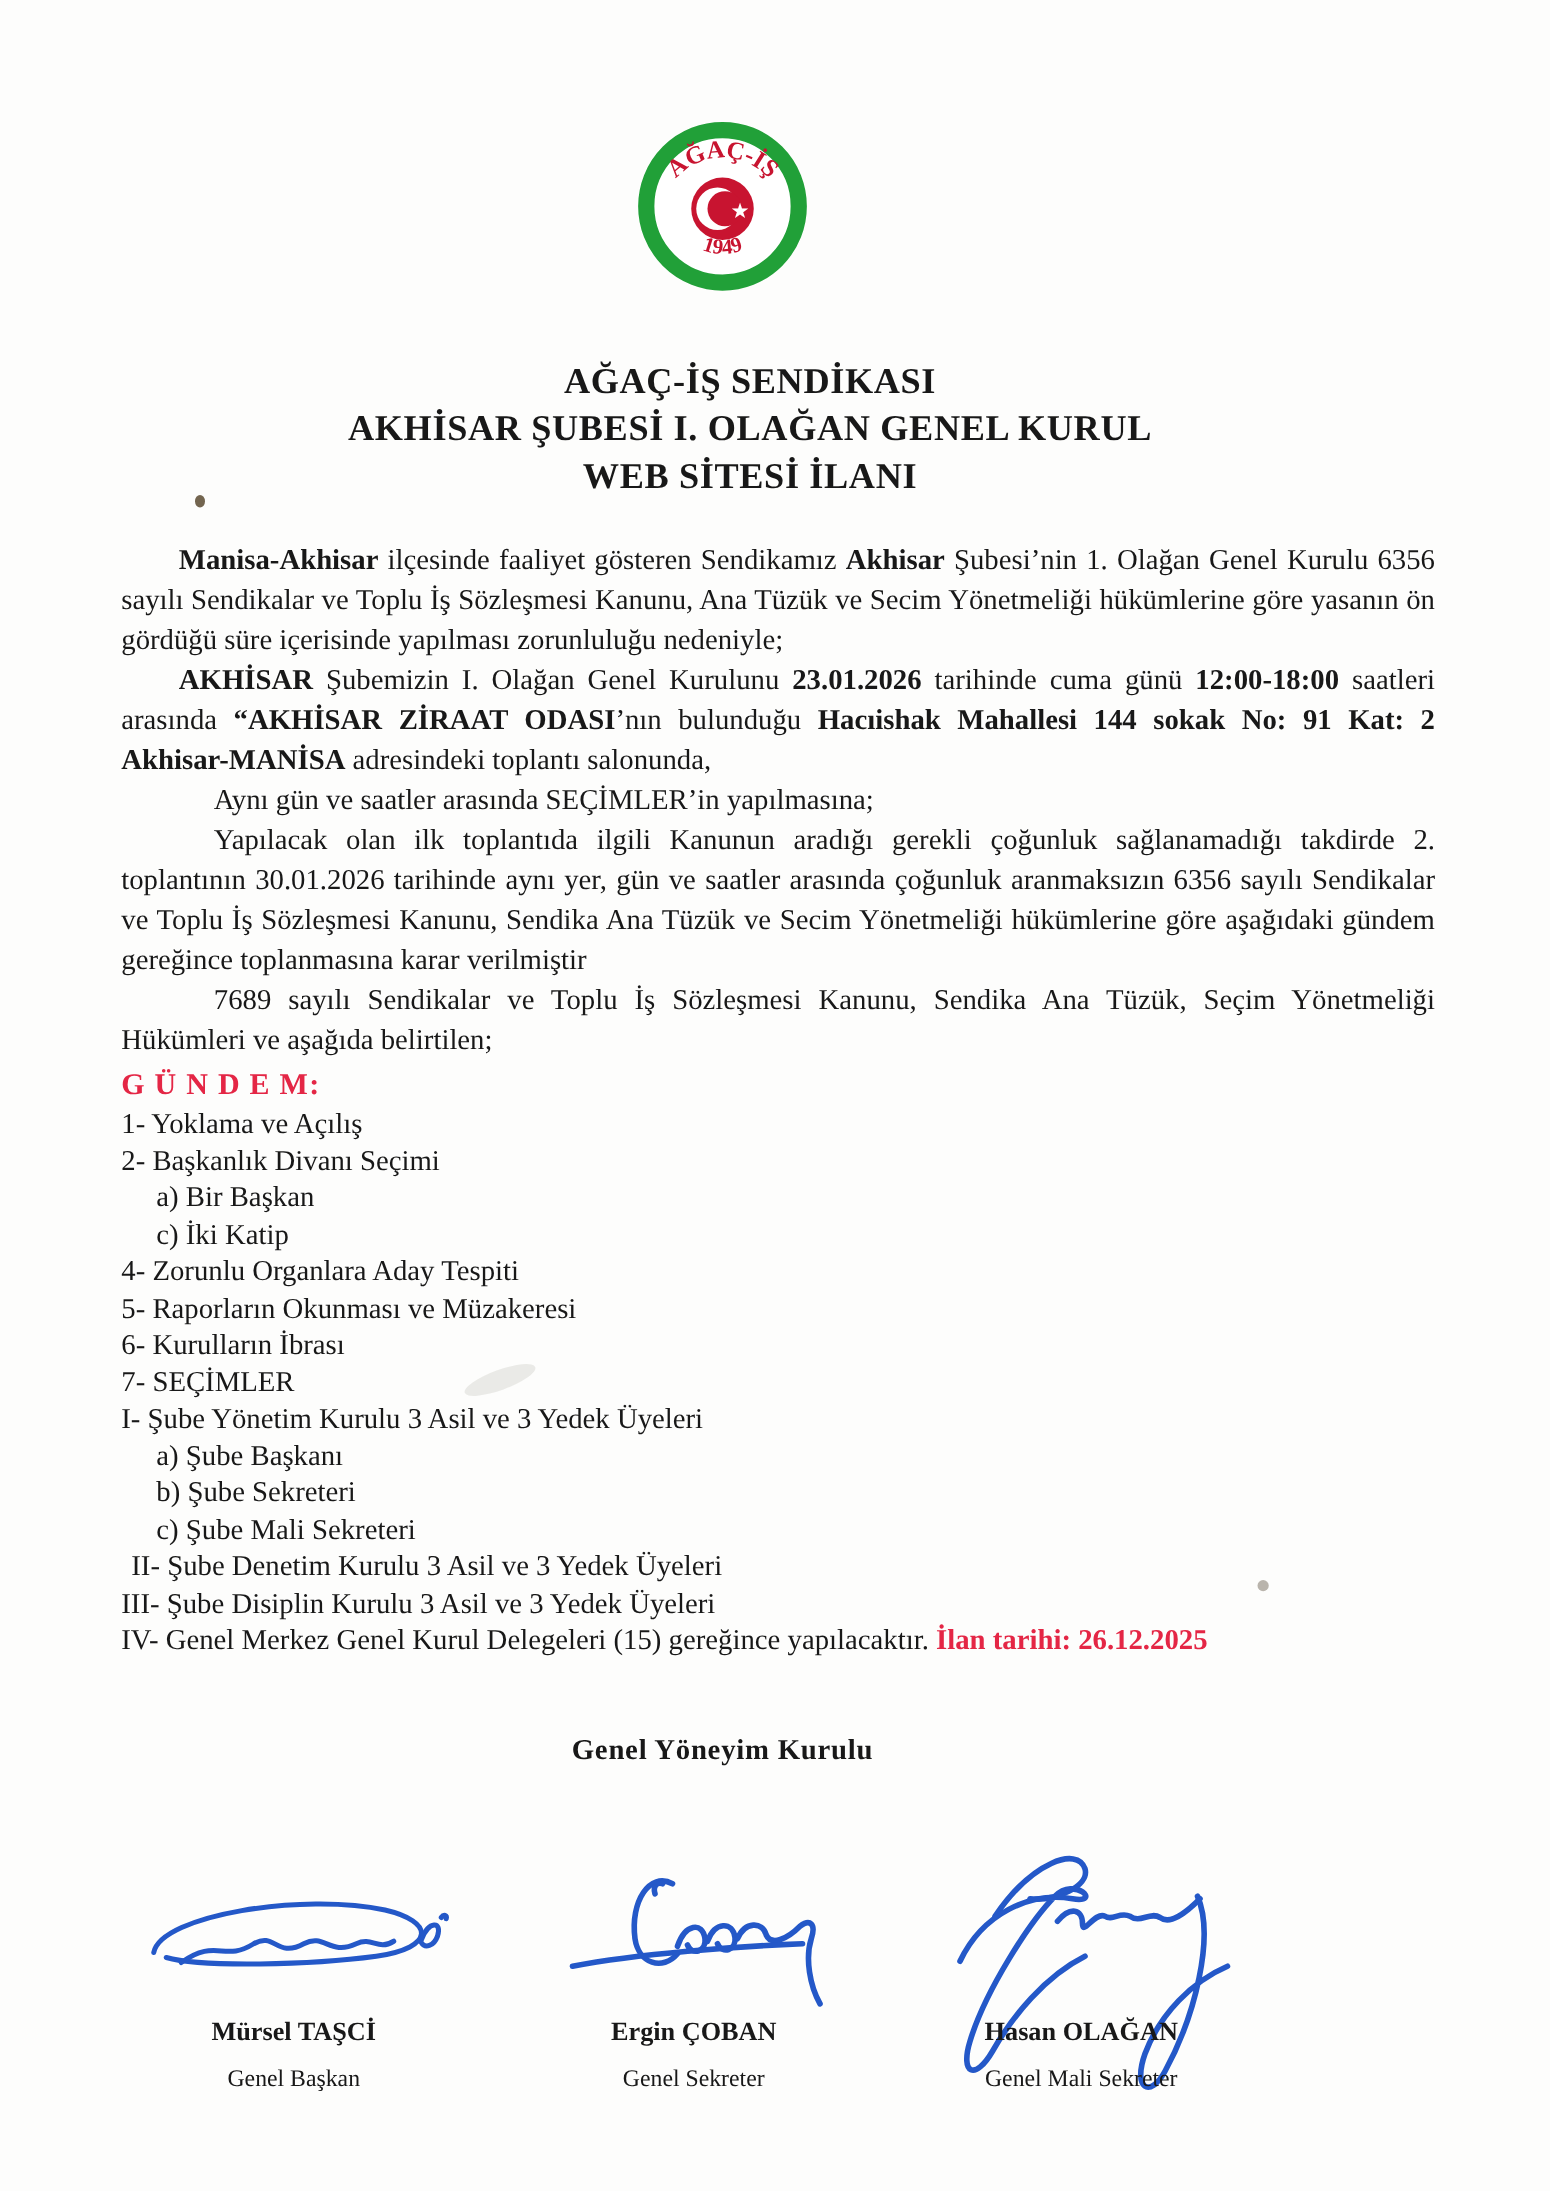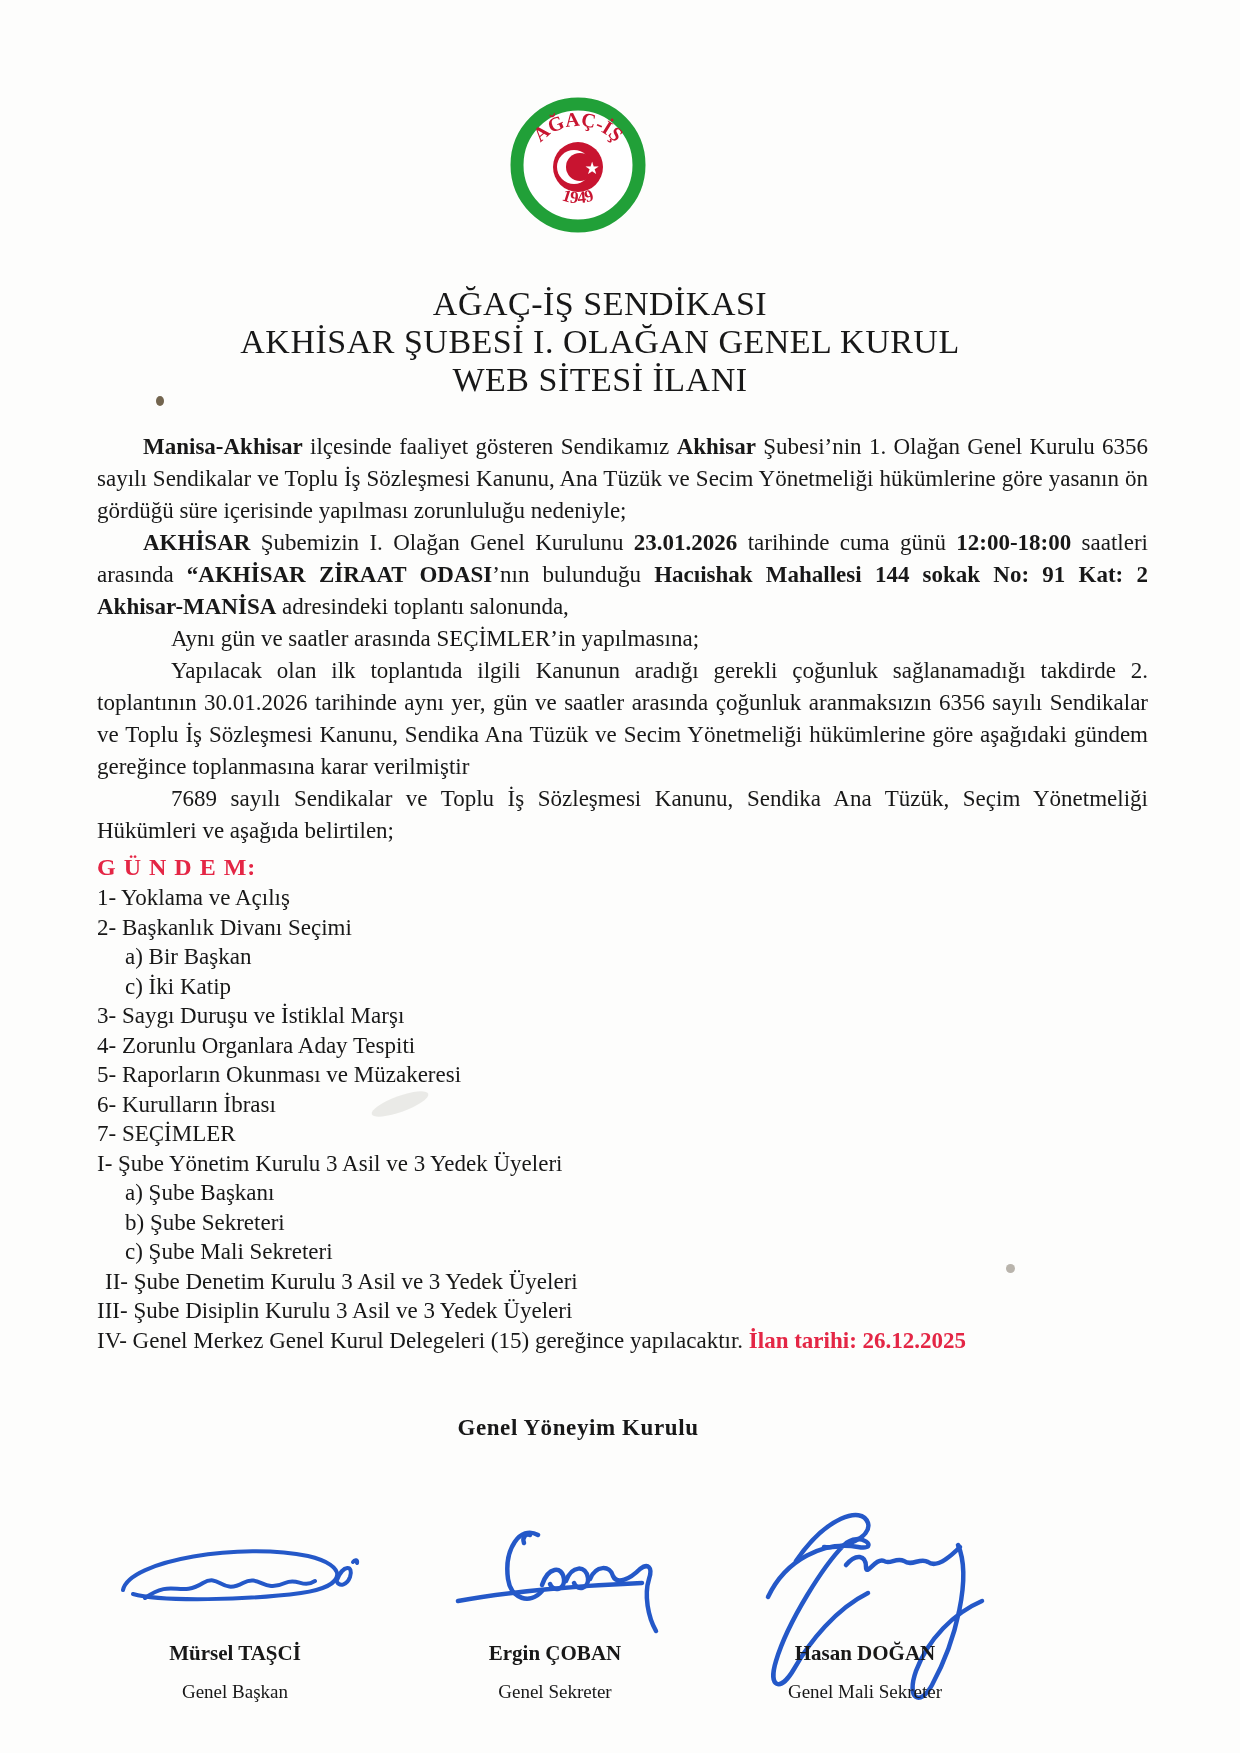--- a/index.html
+++ b/index.html
@@ -12,22 +12,22 @@
     background:#fdfdfc;
     font-family:"Liberation Serif", serif;
     color:#181818;
     overflow:hidden;
   }
   .logo-wrap { width:140px; margin:95px auto 0; transform:translateX(-42px); }
   .title-block {
     margin-top:46px;
     text-align:center;
     padding-right:72px;
-    font-weight:normal;
-    font-size:34px;
+    font-weight:bold;
+    font-size:29px;
     line-height:38px;
     letter-spacing:0.5px;
     margin-left:32px;
   }
   .body-text {
     margin:32px 92px 0 97px;
     font-size:23px;
     line-height:32px;
     text-align:justify;
   }
@@ -131,21 +131,20 @@
     <p class="ind-lg"><span>Yapılacak olan ilk toplantıda ilgili Kanunun aradığı gerekli çoğunluk sağlanamadığı takdirde 2. toplantının 30.01.2026 tarihinde aynı yer, gün ve saatler arasında çoğunluk aranmaksızın 6356 sayılı Sendikalar ve Toplu İş Sözleşmesi Kanunu, Sendika Ana Tüzük ve Secim Yönetmeliği hükümlerine göre aşağıdaki gündem gereğince toplanmasına karar verilmiştir</span></p>
     <p class="ind-lg"><span>7689 sayılı Sendikalar ve Toplu İş Sözleşmesi Kanunu, Sendika Ana Tüzük, Seçim Yönetmeliği Hükümleri ve aşağıda belirtilen;</span></p>
   </div>
 
   <div class="agenda">
     <div class="agenda-heading">G Ü N D E M:</div>
     <div class="agenda-item">1- Yoklama ve Açılış</div>
     <div class="agenda-item">2- Başkanlık Divanı Seçimi</div>
     <div class="agenda-item lvl1">a) Bir Başkan</div>
     <div class="agenda-item lvl1">c) İki Katip</div>
-    <div class="agenda-item">3- Saygı Duruşu ve İstiklal Marşı</div>
     <div class="agenda-item">4- Zorunlu Organlara Aday Tespiti</div>
     <div class="agenda-item">5- Raporların Okunması ve Müzakeresi</div>
     <div class="agenda-item">6- Kurulların İbrası</div>
     <div class="agenda-item">7- SEÇİMLER</div>
     <div class="agenda-item">I- Şube Yönetim Kurulu 3 Asil ve 3 Yedek Üyeleri</div>
     <div class="agenda-item lvl1">a) Şube Başkanı</div>
     <div class="agenda-item lvl1">b) Şube Sekreteri</div>
     <div class="agenda-item lvl1">c) Şube Mali Sekreteri</div>
     <div class="agenda-item lvl0b">II- Şube Denetim Kurulu 3 Asil ve 3 Yedek Üyeleri</div>
     <div class="agenda-item">III- Şube Disiplin Kurulu 3 Asil ve 3 Yedek Üyeleri</div>
@@ -186,19 +185,19 @@
 
     <div class="sig-col c3">
       <svg class="sig-svg s3" width="250" height="225" viewBox="0 0 250 225">
         <g fill="none" stroke="#2458c8" stroke-width="4.5" stroke-linecap="round">
           <path d="M56,60 C86,16 122,4 128,22 C132,36 104,48 84,46"></path>
           <path d="M28,96 C46,58 84,40 118,46 C142,50 120,28 104,44 C84,64 48,120 36,160 C28,186 40,192 54,168 C70,140 96,108 128,92"></path>
           <path d="M106,64 C116,52 126,54 126,66 C126,76 136,56 144,60 C150,64 156,56 164,60 C172,66 180,56 188,61 C196,67 208,58 220,46"></path>
           <path d="M218,44 C232,76 216,140 192,184 C180,206 166,198 176,170 C188,138 214,112 242,100"></path>
         </g>
       </svg>
-      <div class="sig-name">Hasan DOĞAN</div>
+      <div class="sig-name">Hasan OLAĞAN</div>
       <div class="sig-title">Genel Mali Sekreter</div>
     </div>
 
   </div>
 
 </div>
 
 </body></html>

